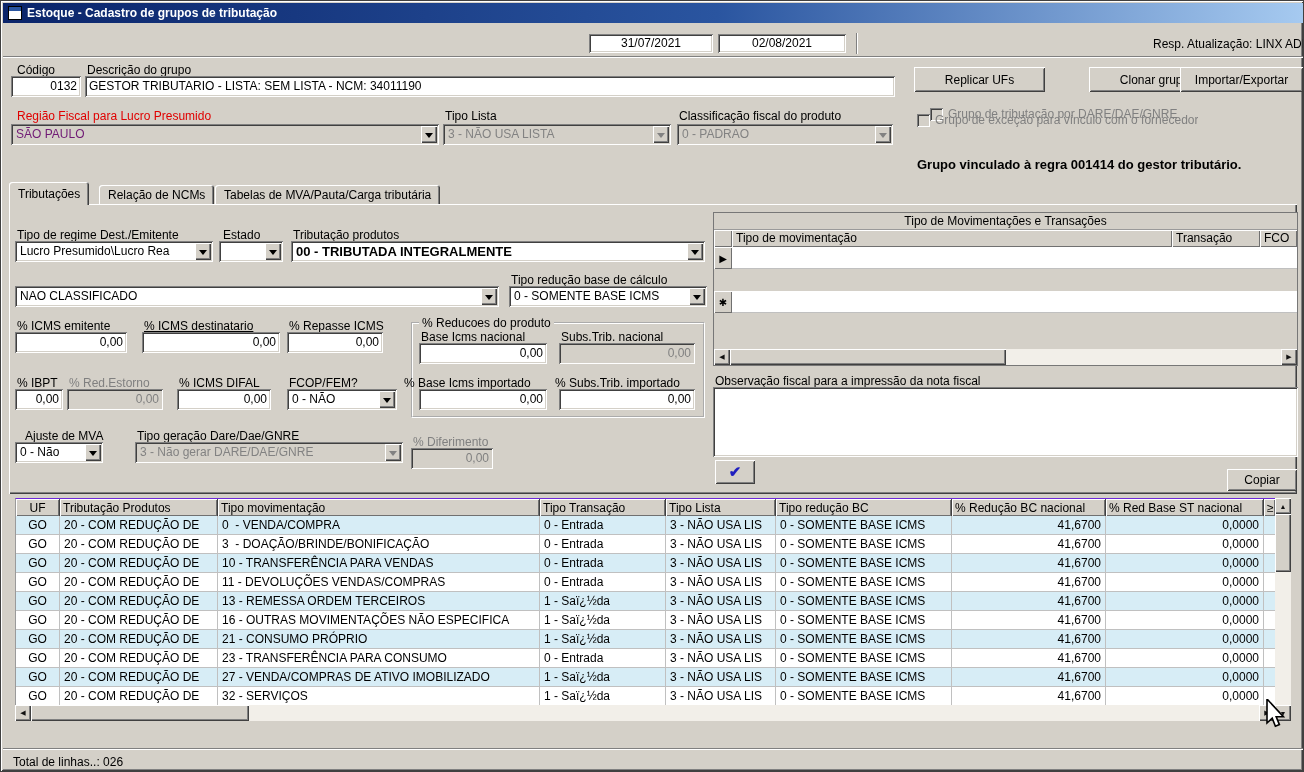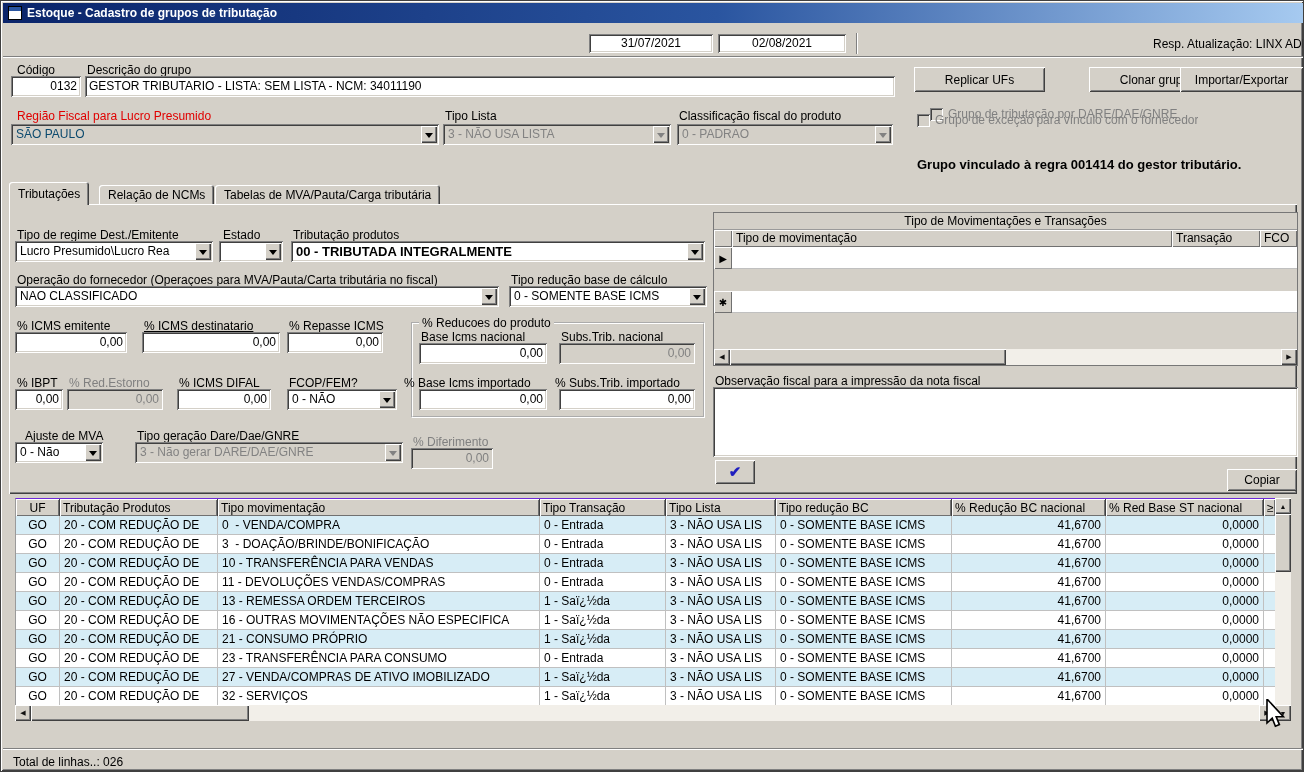--- a/index.html
+++ b/index.html
@@ -22,21 +22,21 @@
   .lbl { position:absolute; white-space:nowrap; }
   .dim { color:#808080; }
   .red { color:#e00000; }
 
   .field { position:absolute; height:21px; padding:3px 4px 0 4px; white-space:nowrap; overflow:hidden; }
   .field.num { text-align:right; }
   .field.dis { background:#d4d0c8; color:#808080; }
 
   .combo { position:absolute; height:21px; padding:3px 20px 0 5px; white-space:nowrap; overflow:hidden; }
   .combo.dis { background:#d4d0c8; color:#828282; }
-  .combo.gray { background:#d4d0c8; color:#0c4a6e; }
+  .combo.gray { background:#d4d0c8; color:#701a75; }
   .combo .cbtn { position:absolute; right:2px; top:2px; width:16px; height:17px; background:#d4d0c8;
                  box-shadow: inset 1px 1px 0 #fff, inset -1px -1px 0 #404040, inset -2px -2px 0 #808080;
                  display:flex; align-items:center; justify-content:center; }
   .tri { width:0; height:0; border:4px solid transparent; border-top:5px solid #000; margin-top:5px; }
   .dis .tri { border-top-color:#828282; }
 
   .btn95 { position:absolute; display:flex; align-items:center; justify-content:center;
            background:#d4d0c8; font-size:12px; cursor:default;
            box-shadow: inset 1px 1px 0 #ffffff, inset -1px -1px 0 #404040, inset 2px 2px 0 #d4d0c8, inset -2px -2px 0 #808080; }
   .btn-copiar::first-letter { text-decoration:underline; }
@@ -176,21 +176,20 @@
     </div>
 
     <div class="lbl" style="left:284px;top:24px;">Tributação produtos</div>
     <div class="combo down" style="left:282px;top:37px;width:414px;font-weight:bold;font-size:13px;">
       <span>00 - TRIBUTADA INTEGRALMENTE</span>
       <span class="cbtn">
           <i class="tri"></i>
         </span>
     </div>
 
-    <div class="lbl" style="left:8px;top:69px;">Operação do fornecedor (Operaçoes para MVA/Pauta/Carta tributária no fiscal)</div>
     <div class="combo down" style="left:6px;top:82px;width:484px;">
       <span>NAO CLASSIFICADO</span>
       <span class="cbtn">
           <i class="tri"></i>
         </span>
     </div>
 
     <div class="lbl" style="left:502px;top:69px;">Tipo redução base de cálculo</div>
     <div class="combo down" style="left:500px;top:82px;width:198px;">
       <span>0 - SOMENTE BASE ICMS</span>

